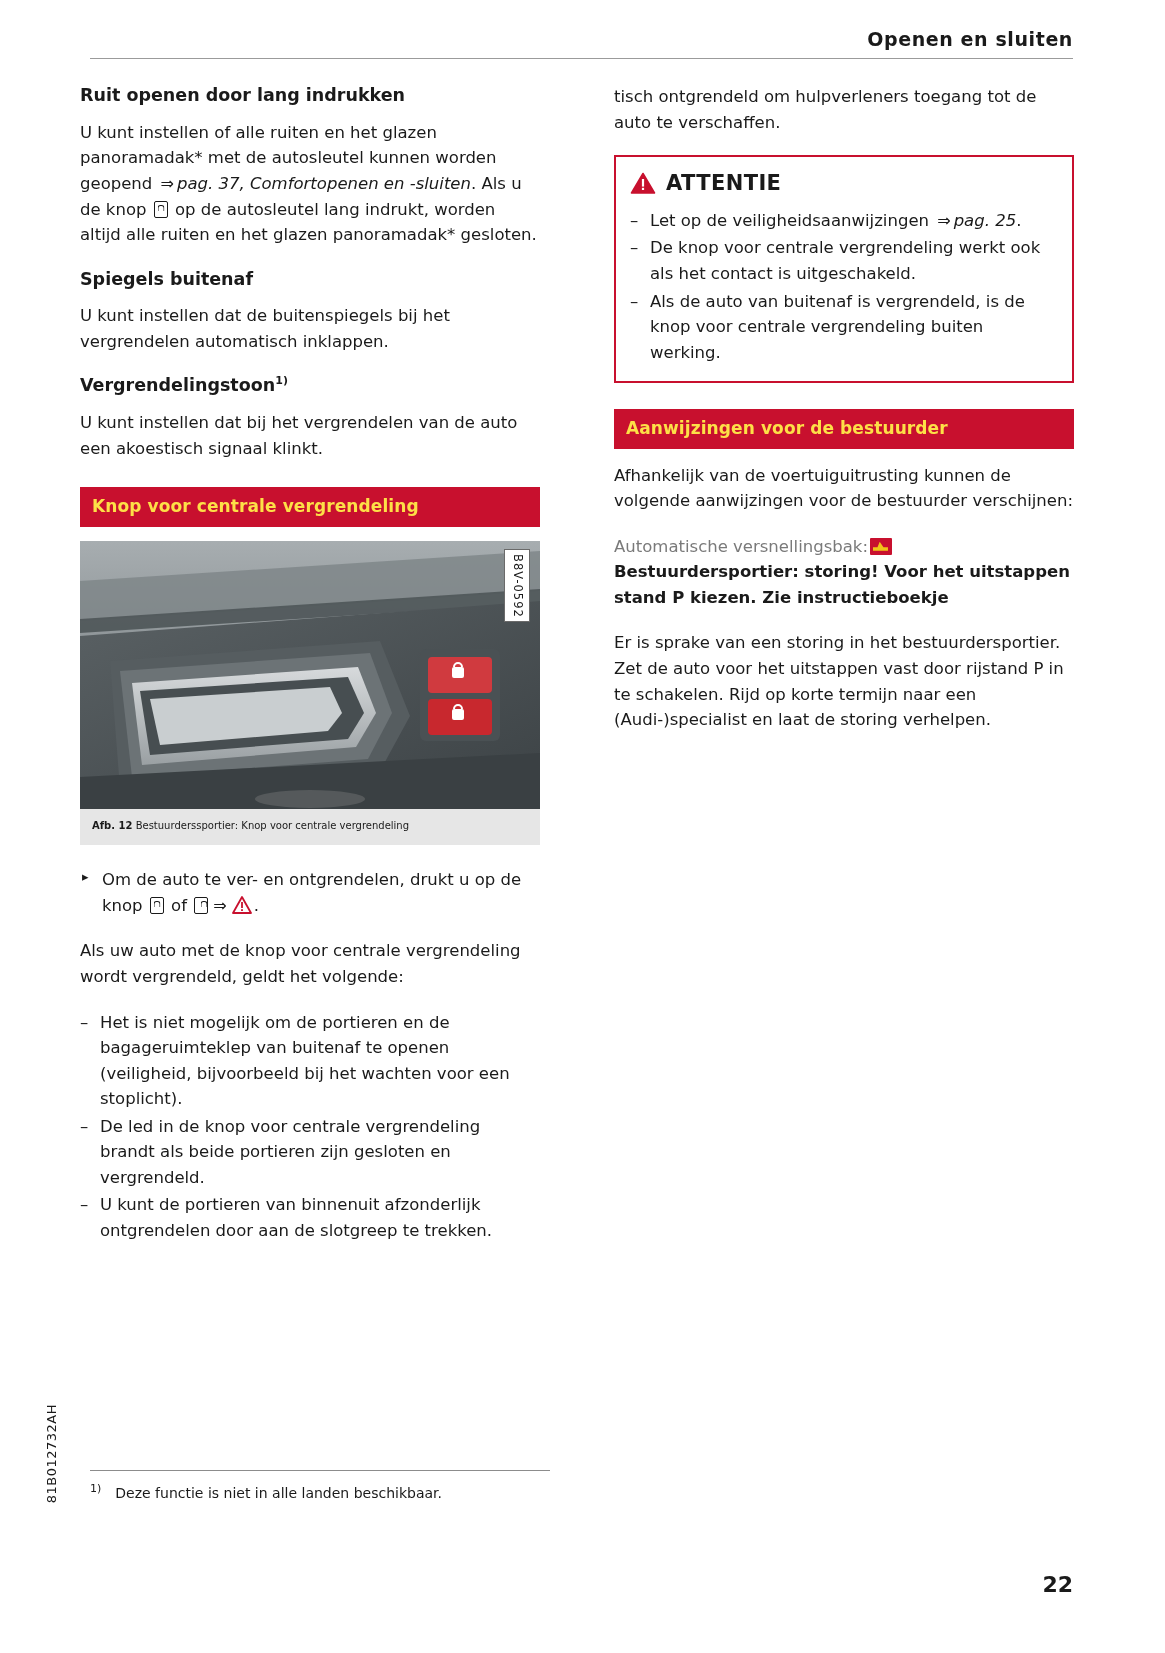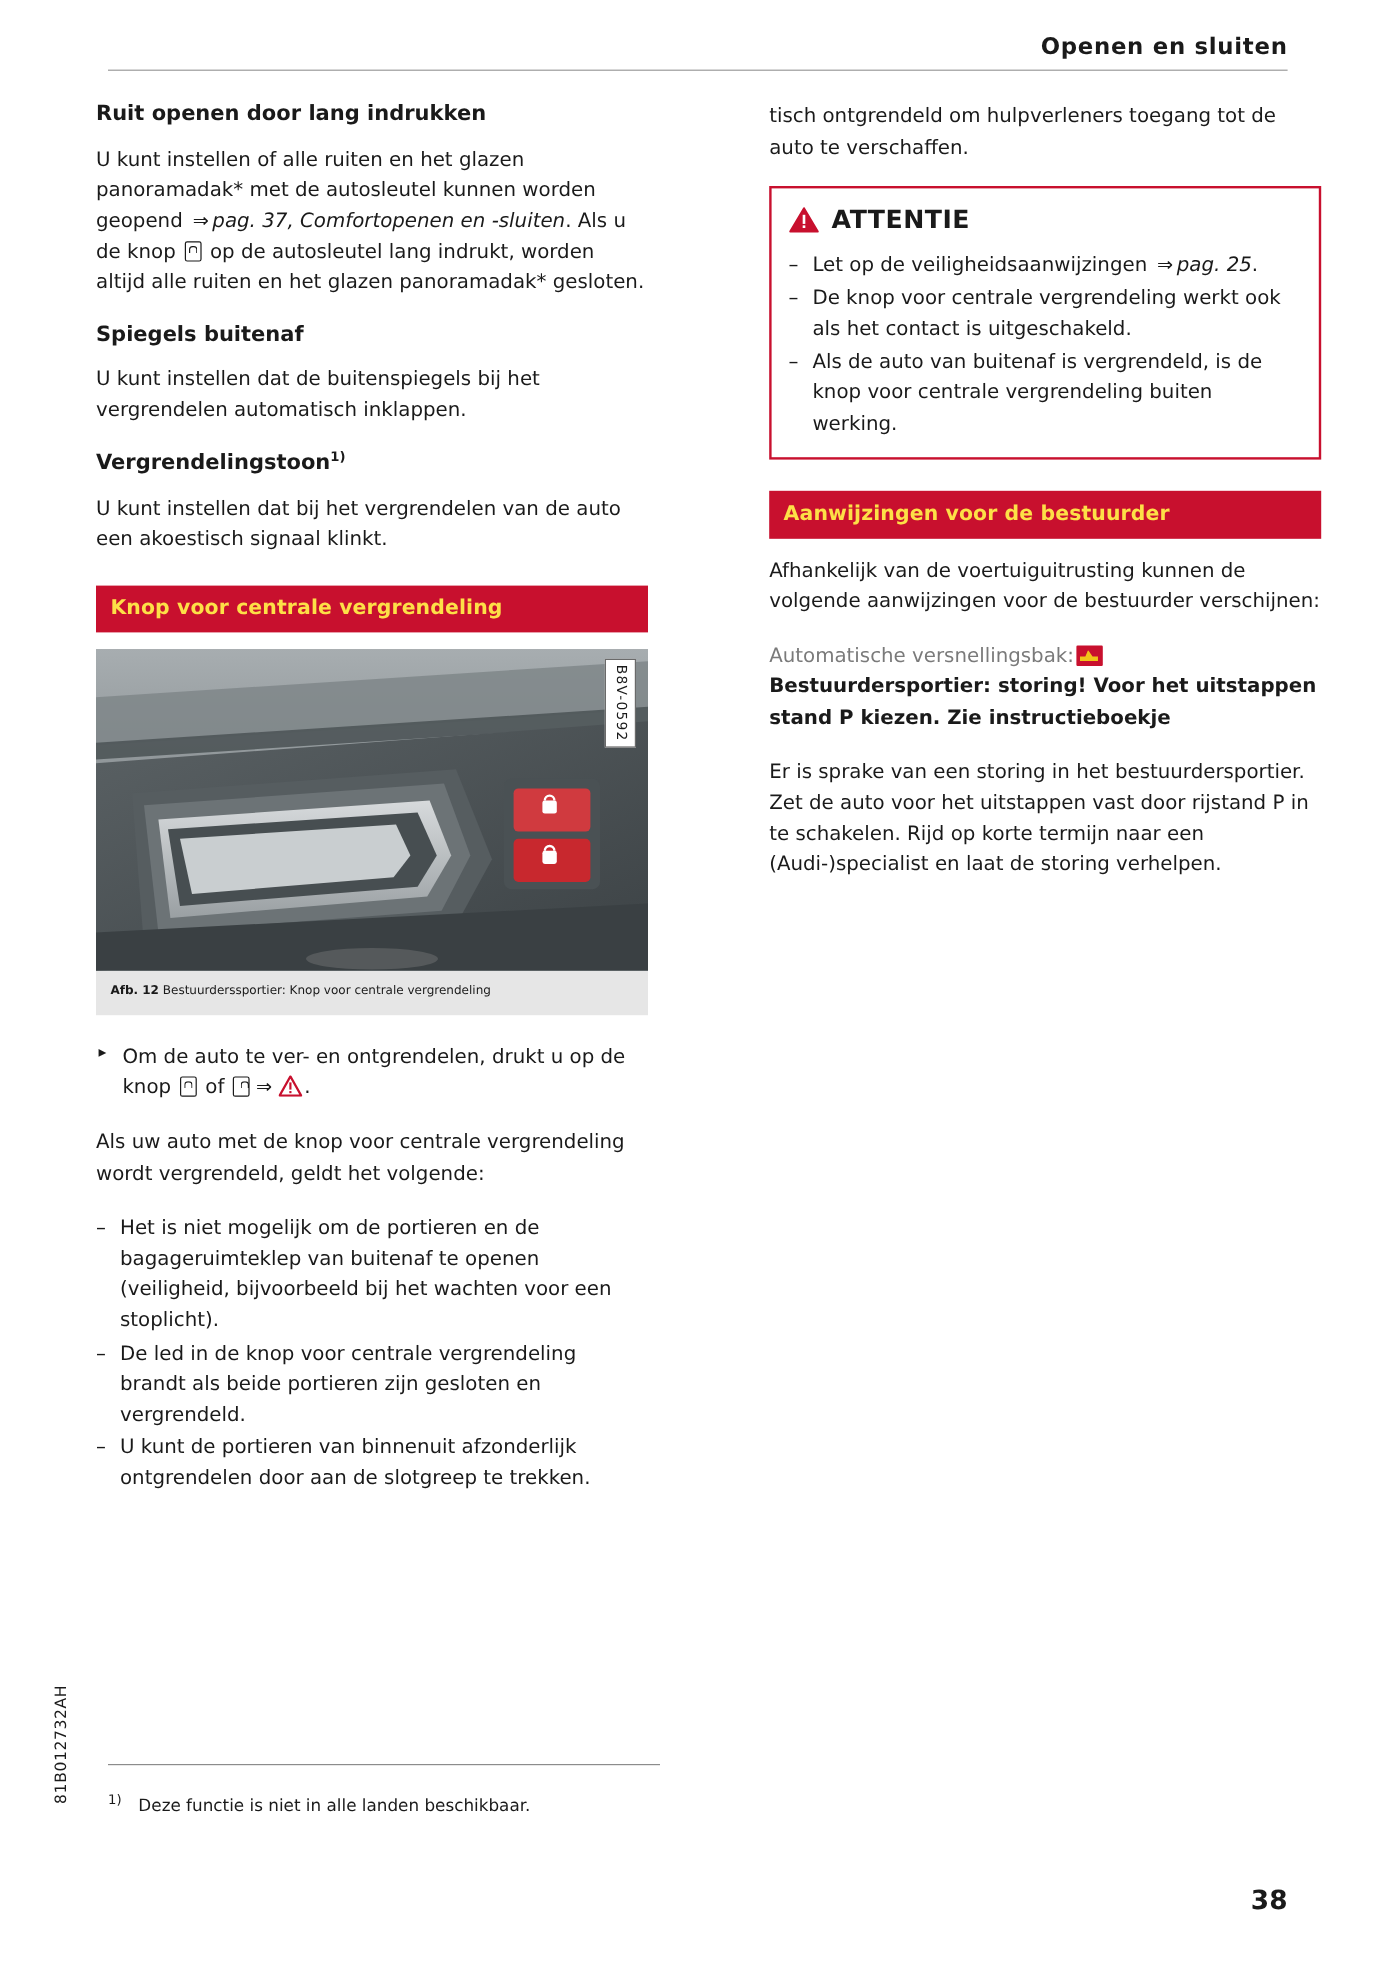--- a/index.html
+++ b/index.html
@@ -49,21 +49,21 @@
   }
   
   .col {
     position: absolute;
     top: 84px;
     width: 460px;
     font-size: 16.5px;
     line-height: 1.55;
   }
   .col-left { left: 80px; }
-  .col-right { left: 641px; }
+  .col-right { left: 614px; }
 
   h2.sec {
     font-size: 17.5px;
     font-weight: bold;
     margin: 0 0 12px 0;
     line-height: 1.35;
   }
   p.body {
     margin: 0 0 20px 0;
   }
@@ -227,21 +227,21 @@
     position: absolute;
     left: 90px;
     width: 460px;
     bottom: 182px;
     border-top: 1px solid #8c8c8c;
   }
   .footnote {
     position: absolute;
     left: 90px;
     width: 470px;
-    bottom: 140px;
+    bottom: 152px;
     font-size: 14px;
   }
   .footnote sup { font-size: 11px; }
   .footnote span.fn-txt { margin-left: 14px; }
 
   .pageno {
     position: absolute;
     right: 92px;
     bottom: 56px;
     font-size: 22px;
@@ -365,14 +365,14 @@
     <p class="body">Afhankelijk van de voertuiguitrusting kunnen de volgende aanwijzingen voor de bestuurder verschijnen:</p>
 
     <p class="body"><span class="msg-label">Automatische versnellingsbak:</span><span class="msg-icon"></span><span class="msg-bold">Bestuurdersportier: storing! Voor het uitstappen stand P kiezen. Zie instructieboekje</span></p>
 
     <p class="body">Er is sprake van een storing in het bestuurdersportier. Zet de auto voor het uitstappen vast door rijstand P in te schakelen. Rijd op korte termijn naar een (Audi-)specialist en laat de storing verhelpen.</p>
   </div>
 
   <div class="footnote-rule"></div>
   <div class="footnote"><sup>1)</sup><span class="fn-txt">Deze functie is niet in alle landen beschikbaar.</span></div>
 
-  <div class="pageno">38</div>
+  <div class="pageno">22</div>
 </div>
 
 </body></html>

